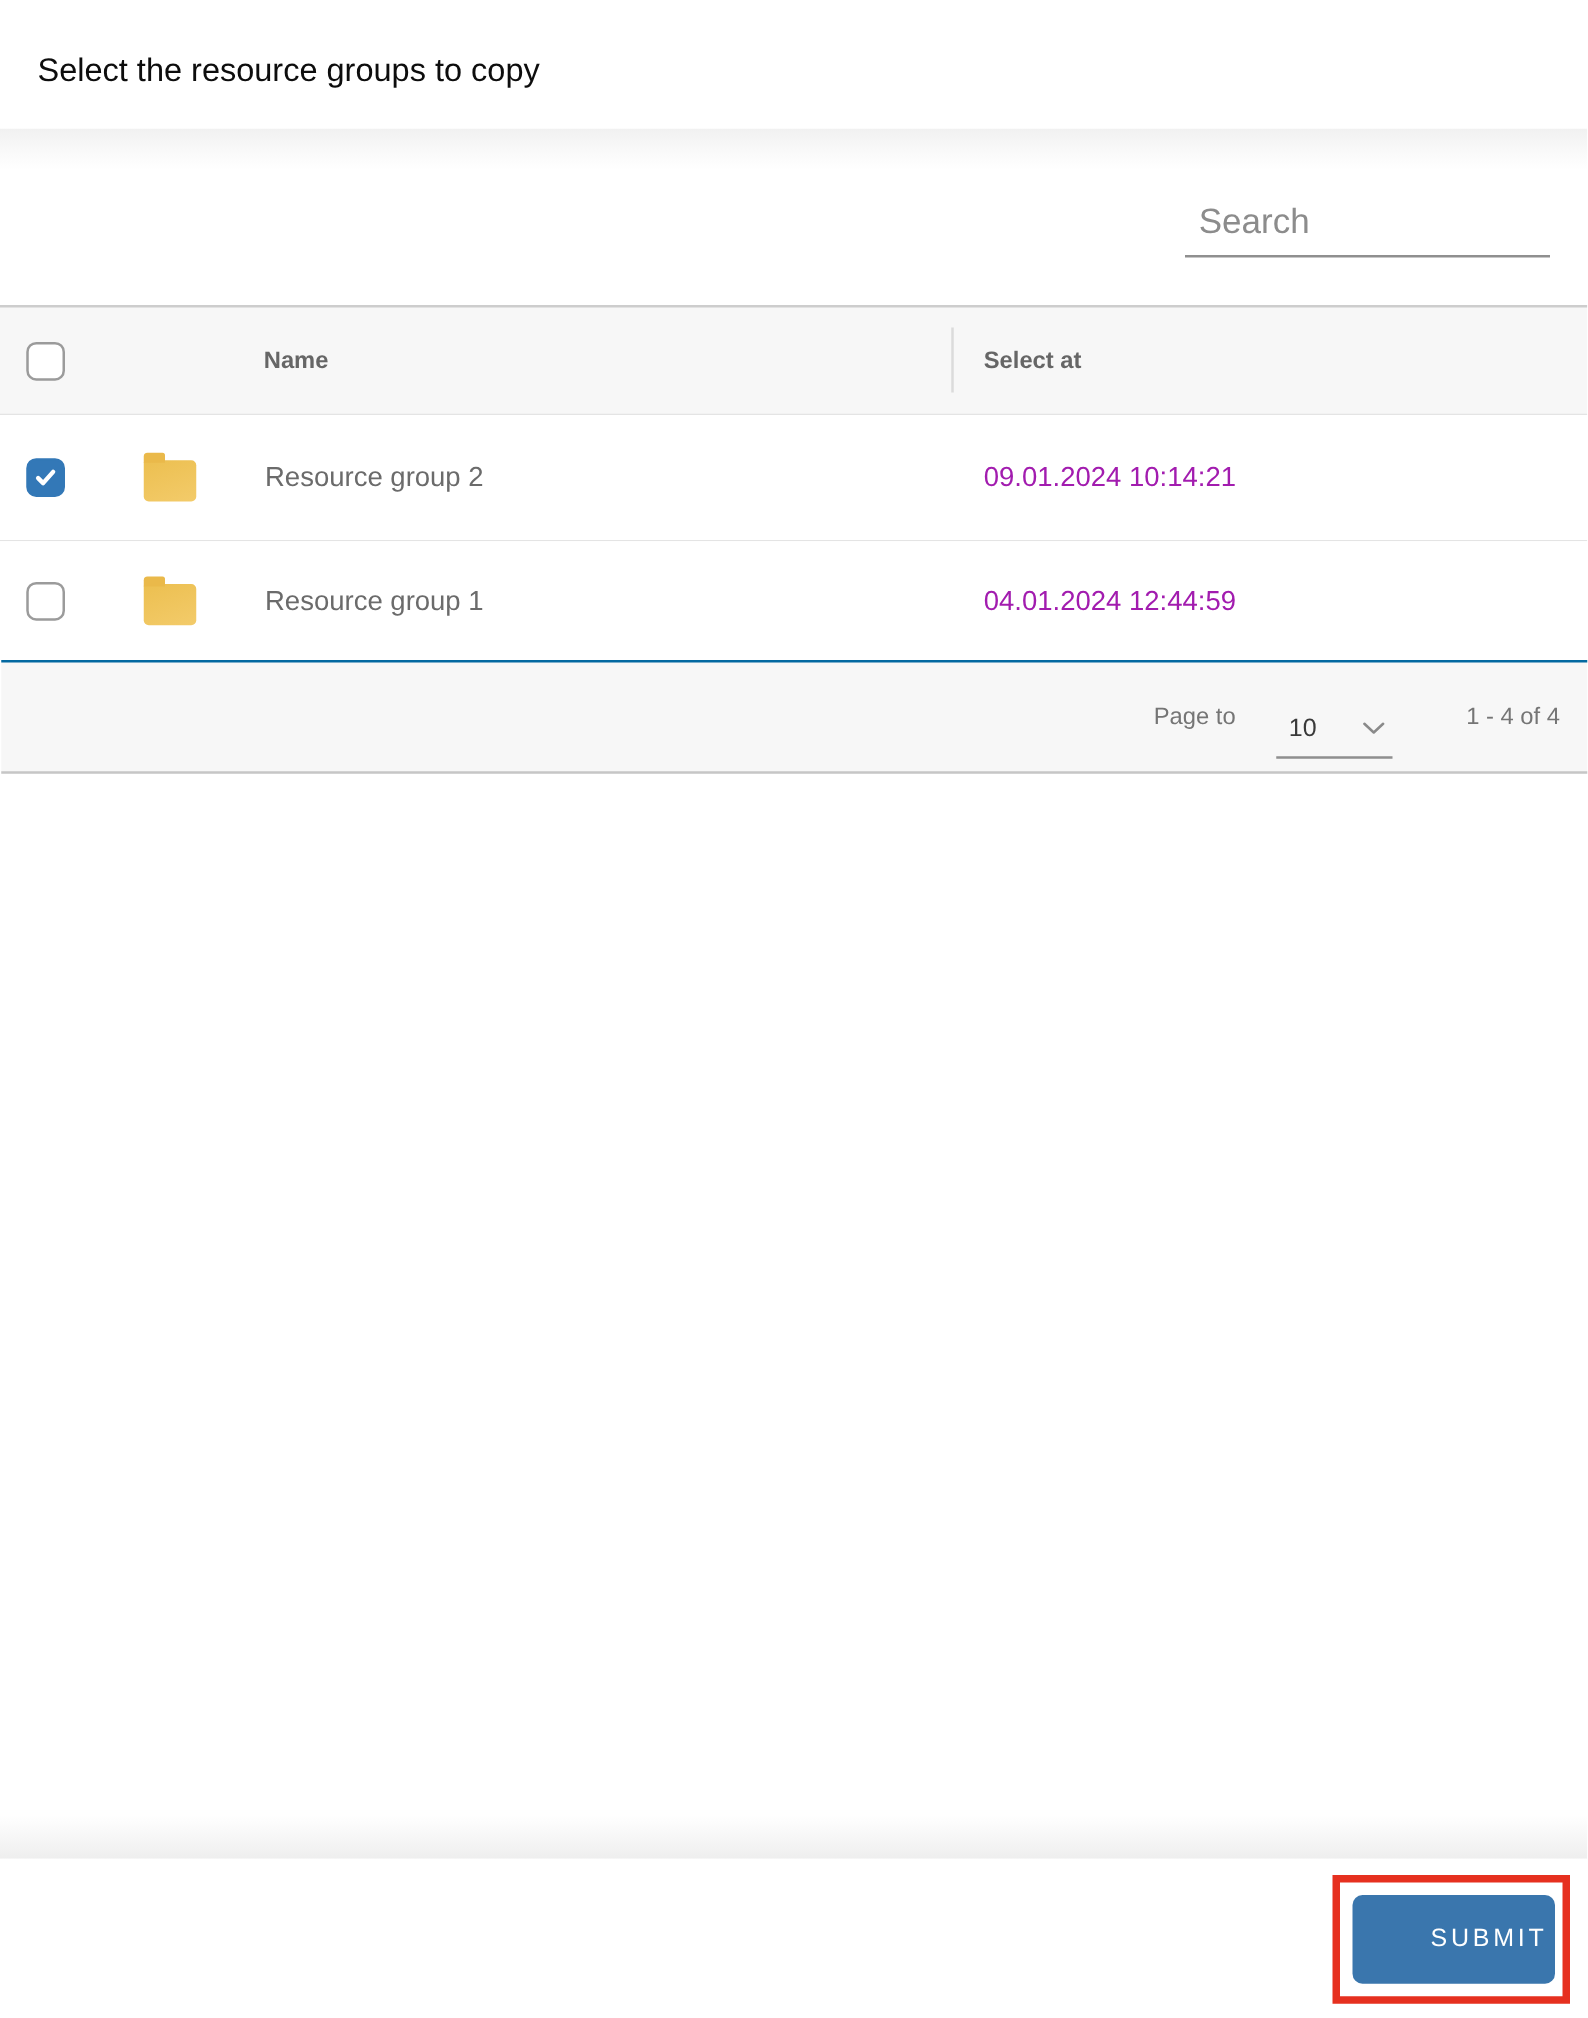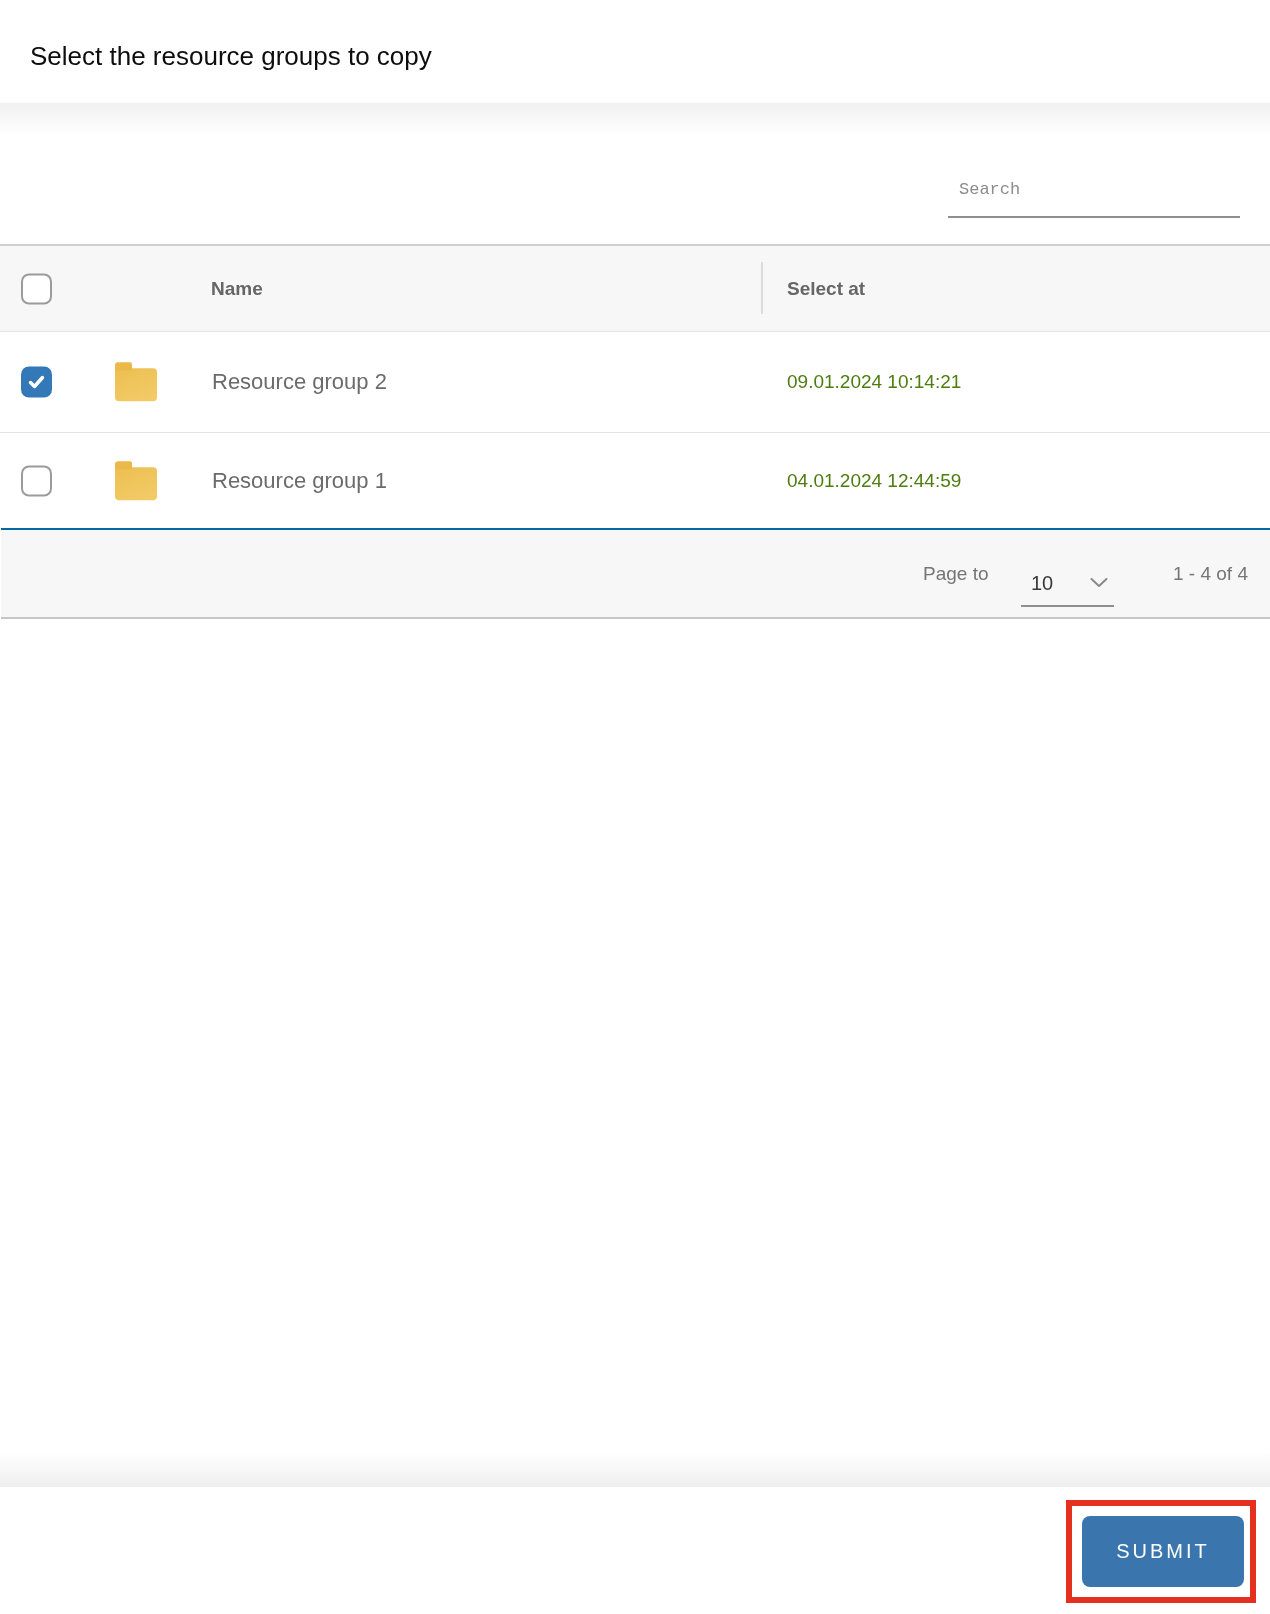--- a/index.html
+++ b/index.html
@@ -14,21 +14,21 @@
   }
   .top-shadow{
     position:absolute;left:0;top:103px;width:100%;height:33px;
     background:linear-gradient(180deg,#f1f1f1 0%,#fafafa 60%,#ffffff 100%);
   }
   
   .search-input{
     position:absolute;left:948px;top:156px;width:292px;height:50px;
     border:none;outline:none;background:transparent;
     border-bottom:2px solid #8f8f8f;box-sizing:border-box;
-    font-family:Liberation Mono, monospace;font-size:17px;color:#555;padding:0 0 6px 11px;margin-top:12px;
+    font-family:Liberation Sans, sans-serif;font-size:28px;color:#555;padding:0 0 6px 11px;
   }
   .search-input::placeholder{color:#8c8c8c;opacity:1;}
   
   .thead{
     position:absolute;left:0;top:244px;width:100%;height:88px;
     background:#f7f7f7;border-top:2px solid #cdcdcd;border-bottom:1px solid #e4e4e4;
     box-sizing:border-box;
   }
   .th-label{
     position:absolute;top:50%;transform:translateY(-50%);
@@ -43,21 +43,21 @@
     position:absolute;left:0;width:100%;background:#ffffff;box-sizing:border-box;
   }
   .trow.first{top:332px;height:101px;border-bottom:1px solid #e4e4e4;}
   .trow.second{top:433px;height:95px;}
   .cell-name{
     position:absolute;left:212px;top:50%;transform:translateY(-50%);
     font-size:22px;color:#6b6b6b;
   }
   .cell-date{
     position:absolute;left:787px;top:50%;transform:translateY(-50%);
-    font-size:19px;color:#4d7c0f;
+    font-size:22px;color:#a21caf;
   }
   
   .checkbox{
     position:absolute;left:21px;top:50%;transform:translateY(-50%);
     width:31px;height:31px;border:2px solid #9b9b9b;border-radius:8px;
     background:#ffffff;box-sizing:border-box;cursor:pointer;
   }
   .checkbox.checked{
     background:#3378b7;border-color:#3378b7;
     display:flex;align-items:center;justify-content:center;
@@ -98,21 +98,21 @@
   .action-bar{
     position:absolute;left:0;top:1487px;width:100%;height:127px;background:#ffffff;
   }
   .annotation-box{
     position:absolute;left:1066px;top:1500px;width:190px;height:103px;
     border:6px solid #e6301f;box-sizing:border-box;pointer-events:none;
   }
   .submit-btn{
     position:absolute;left:1082px;top:1516px;width:162px;height:71px;
     background:#3a76ad;border:none;border-radius:8px;cursor:pointer;
-    color:#ffffff;font-family:inherit;font-size:20px;letter-spacing:3px;font-weight:400;
+    color:#ffffff;font-family:inherit;font-size:20px;letter-spacing:3px;font-weight:400;text-align:right;
   }
 </style>
 </head>
 <body>
 
 <div class="screen">
 
   <h1 class="page-title">Select the resource groups to copy</h1>
   <div class="top-shadow"></div>
 

